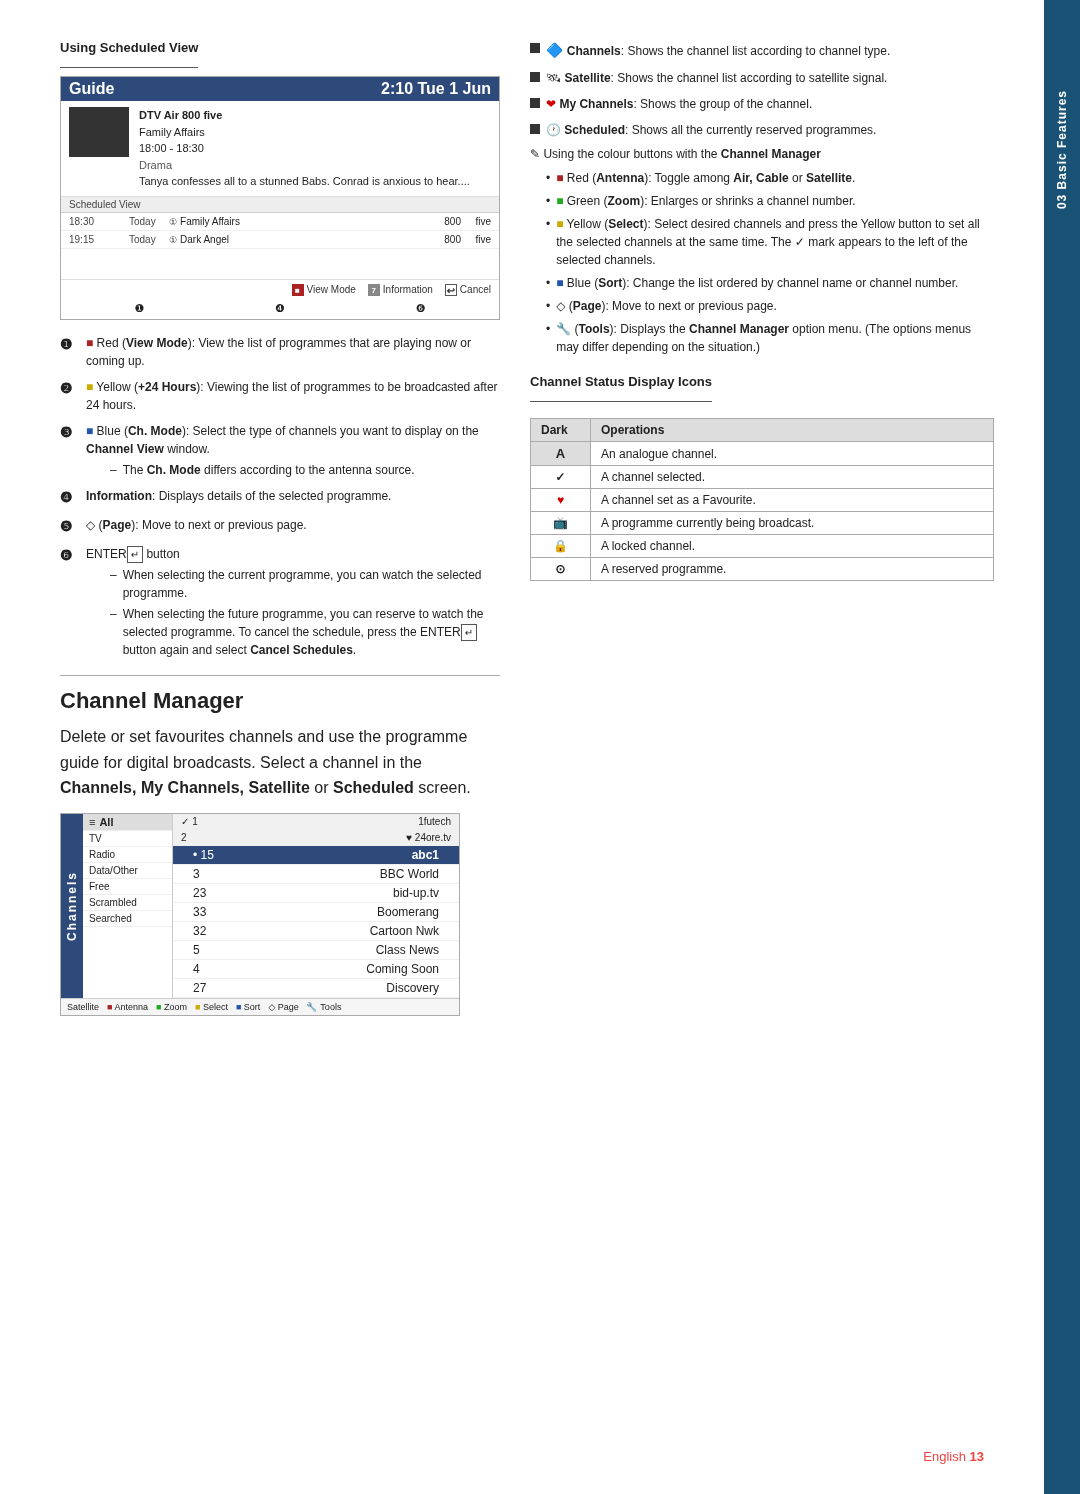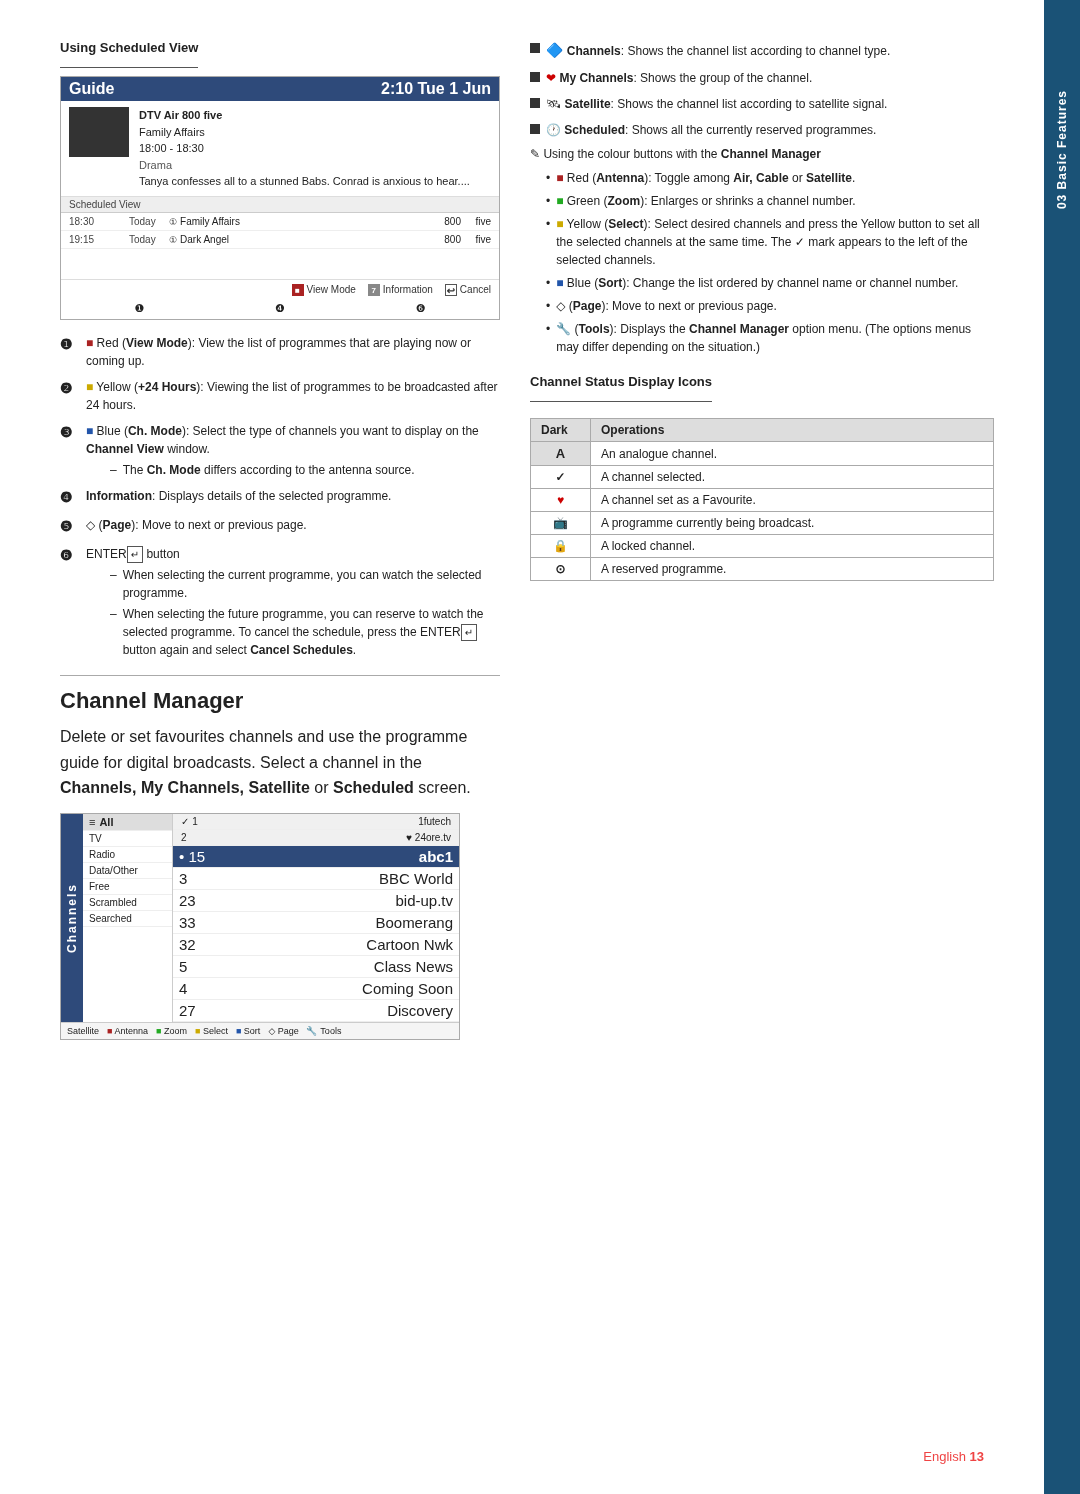--- a/index.html
+++ b/index.html
@@ -310,22 +310,22 @@
       gap: 4px;
     }
 
     .cm-right-panel {
       flex: 1;
     }
 
     .cm-right-item {
       display: flex;
       justify-content: space-between;
-      padding: 2px 6px;
-      font-size: 15px;
+      padding: 2px 20px;
+      font-size: 12px;
       border-bottom: 1px solid #eee;
     }
 
     .cm-right-item.highlighted {
       background: #2e4a7a;
       color: #fff;
     }
 
     .cm-footer {
       display: flex;
@@ -609,29 +609,29 @@
           <div class="right-bullet-item">
             <span class="sq-bullet"></span>
             <span>
               <span style="font-size:14px;">🔷</span>
               <b>Channels</b>: Shows the channel list according to channel type.
             </span>
           </div>
           <div class="right-bullet-item">
             <span class="sq-bullet"></span>
             <span>
-              <span class="heart-icon">❤</span>
-              <b>My Channels</b>: Shows the group of the channel.
+              <span>🛰</span>
+              <b>Satellite</b>: Shows the channel list according to satellite signal.
             </span>
           </div>
           <div class="right-bullet-item">
             <span class="sq-bullet"></span>
             <span>
-              <span>🛰</span>
-              <b>Satellite</b>: Shows the channel list according to satellite signal.
+              <span class="heart-icon">❤</span>
+              <b>My Channels</b>: Shows the group of the channel.
             </span>
           </div>
           <div class="right-bullet-item">
             <span class="sq-bullet"></span>
             <span>
               <span>🕐</span>
               <b>Scheduled</b>: Shows all the currently reserved programmes.
             </span>
           </div>
         </div>

